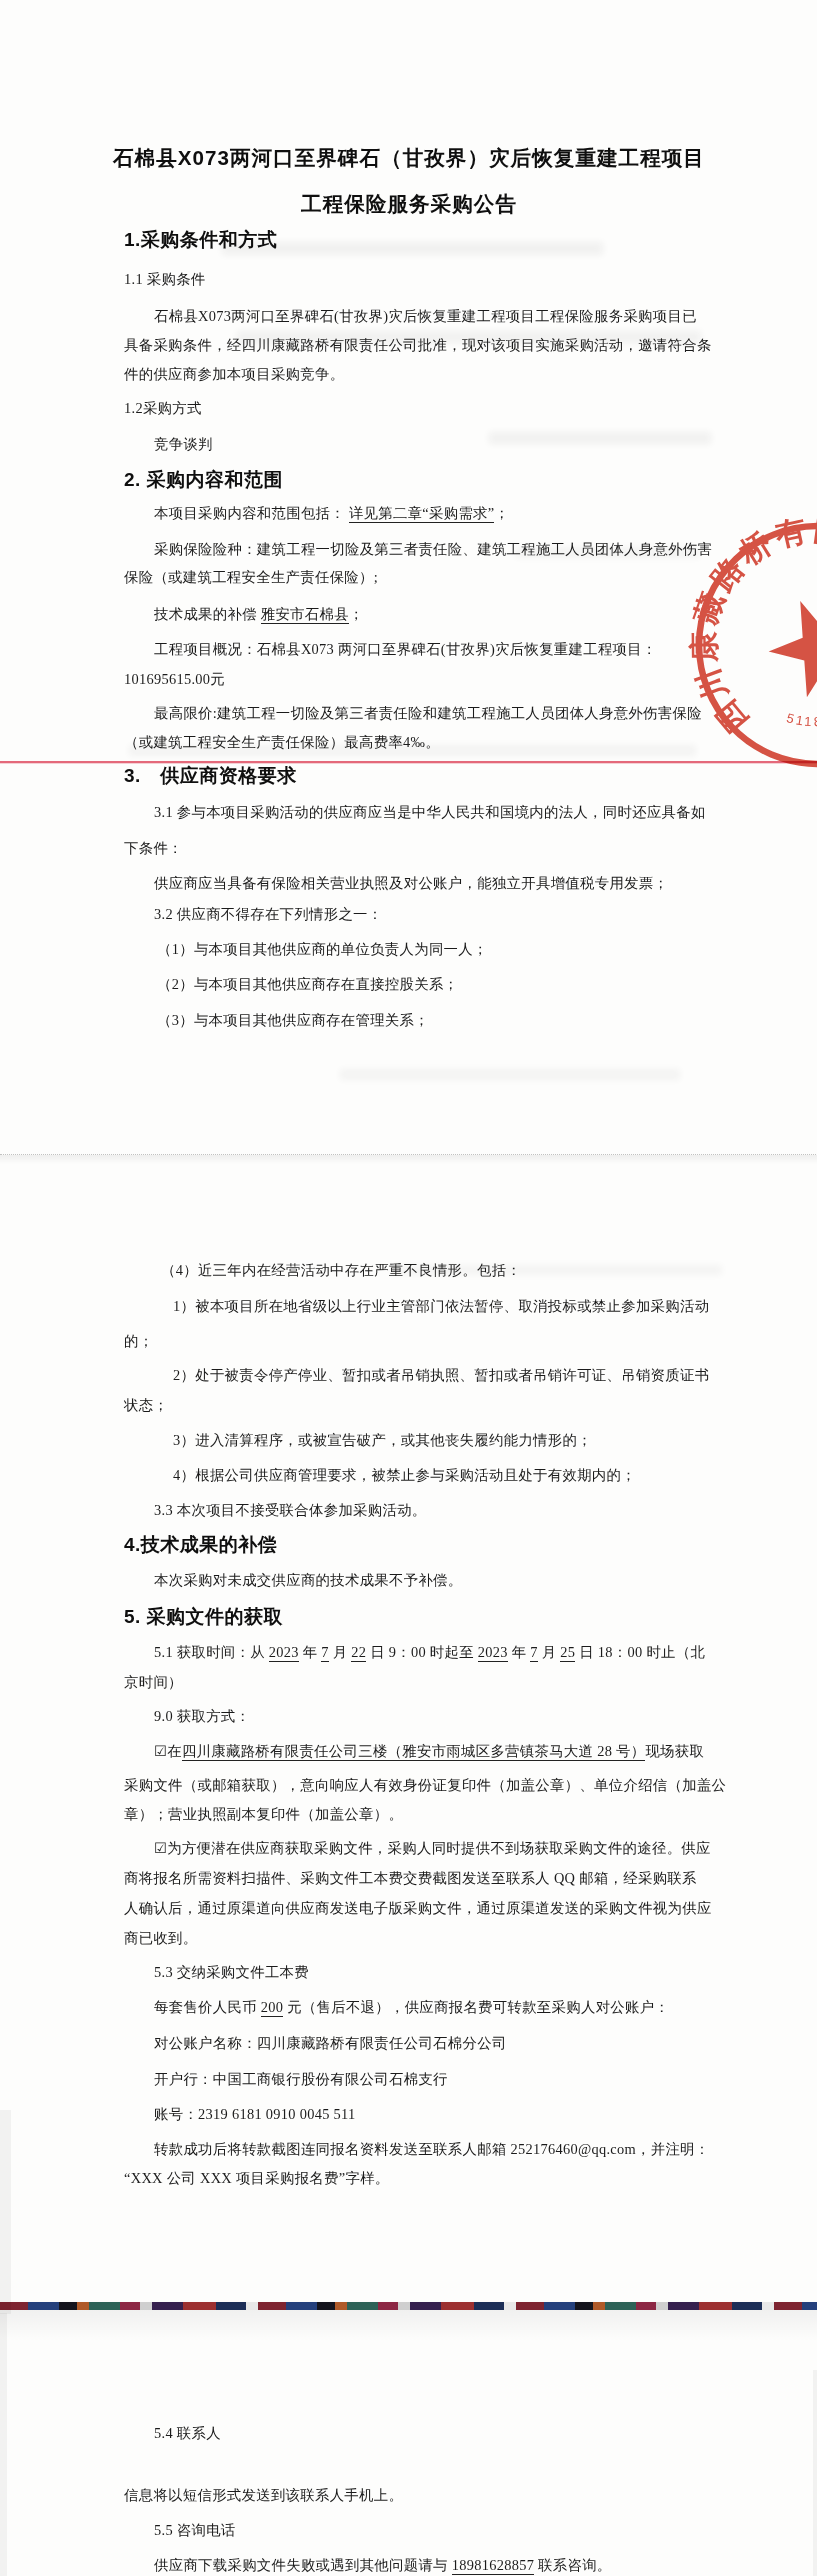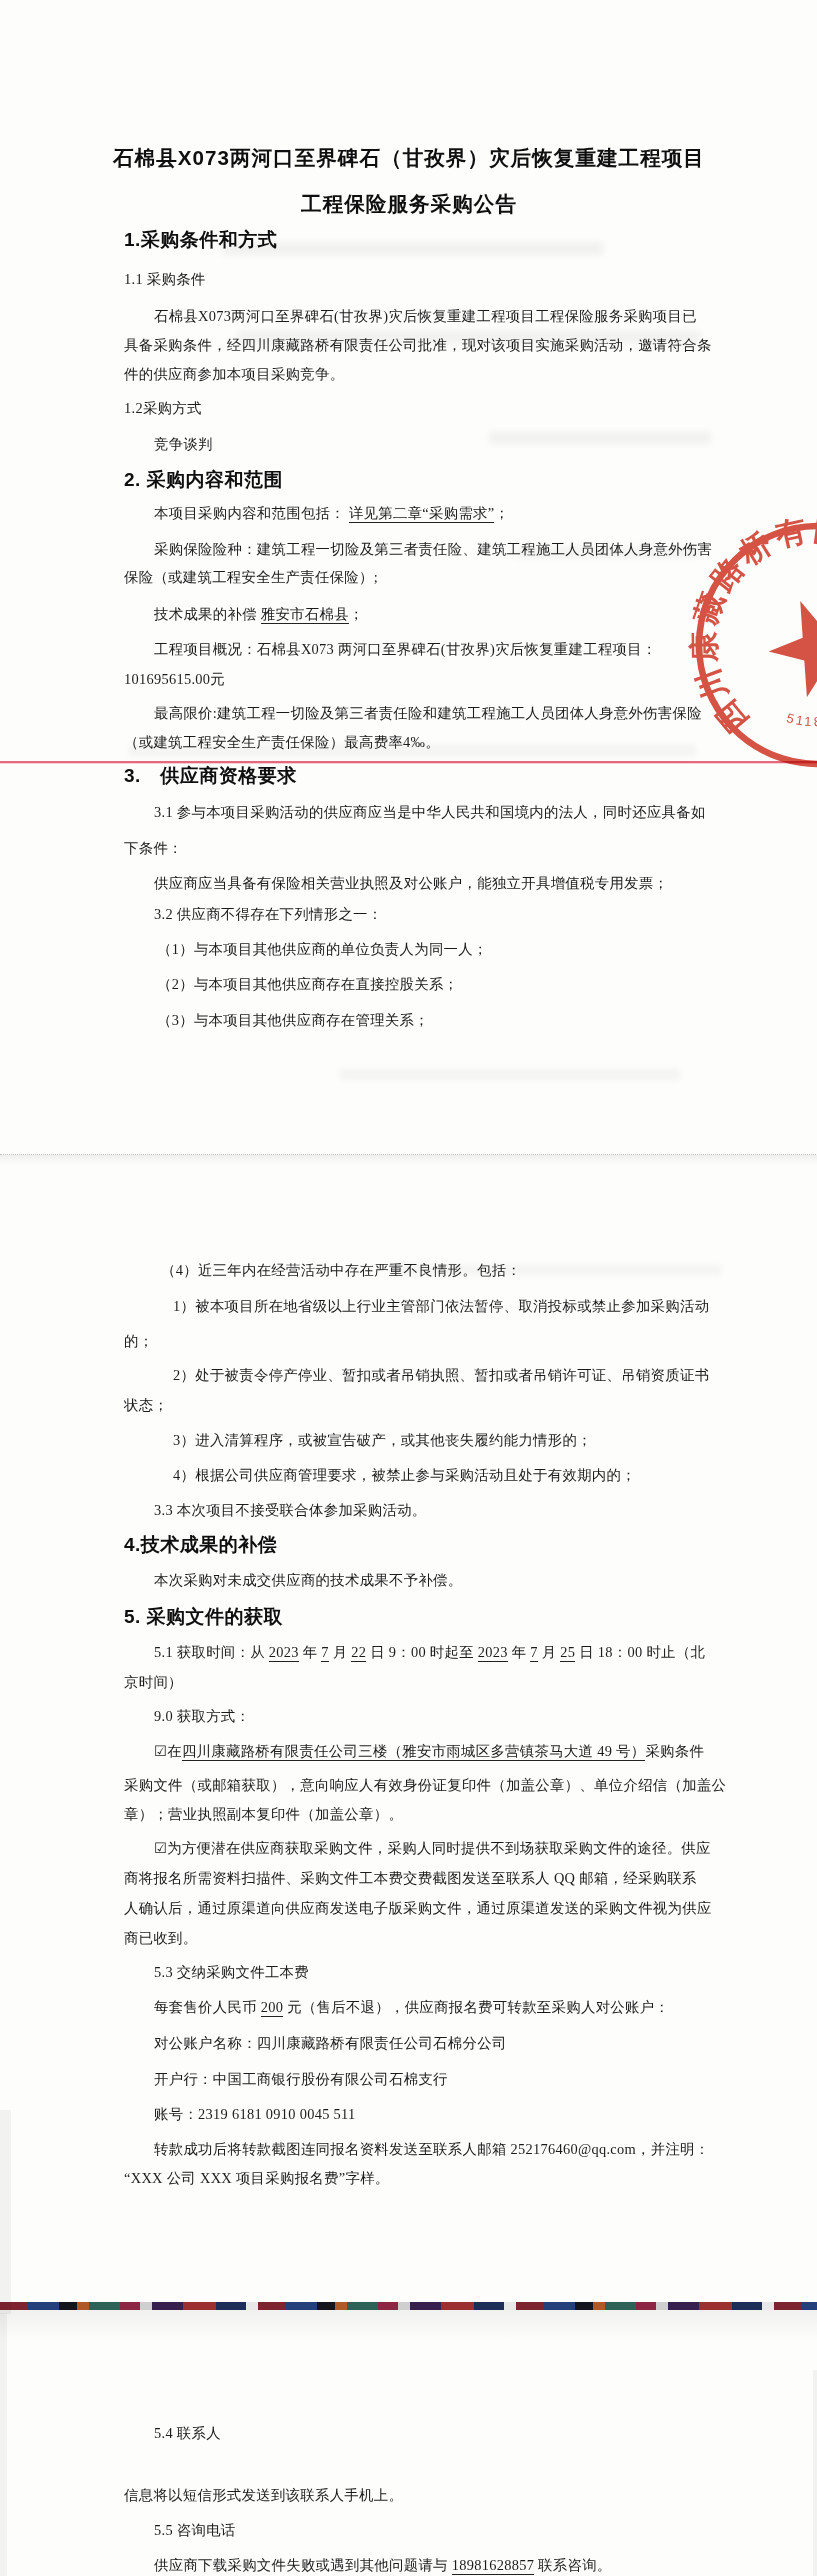--- a/index.html
+++ b/index.html
@@ -84,21 +84,21 @@
   <div class="ln hd" style="top:1533px;left:124px">4.技术成果的补偿</div>
   <div class="ln" style="top:1571px;left:154px">本次采购对未成交供应商的技术成果不予补偿。</div>
 
   <div class="ln hd" style="top:1605px;left:124px">5. 采购文件的获取</div>
   <div class="ln" style="top:1643px;left:154px">
     <span>5.1 获取时间：从 </span><span class="u">2023</span><span> 年 </span><span class="u">7</span><span> 月 </span><span class="u">22</span><span> 日 9：00 时起至 </span><span class="u">2023</span><span> 年 </span><span class="u">7</span><span> 月 </span><span class="u">25</span><span> 日 18：00 时止（北</span>
   </div>
   <div class="ln" style="top:1673px;left:124px">京时间）</div>
   <div class="ln" style="top:1707px;left:154px">9.0 获取方式：</div>
   <div class="ln" style="top:1742px;left:154px">
-    <span>☑在</span><span class="u">四川康藏路桥有限责任公司三楼（雅安市雨城区多营镇茶马大道 49 号）</span><span>采购条件</span>
+    <span>☑在</span><span class="u">四川康藏路桥有限责任公司三楼（雅安市雨城区多营镇茶马大道 28 号）</span><span>现场获取</span>
   </div>
   <div class="ln" style="top:1776px;left:124px">采购文件（或邮箱获取），意向响应人有效身份证复印件（加盖公章）、单位介绍信（加盖公</div>
   <div class="ln" style="top:1805px;left:124px">章）；营业执照副本复印件（加盖公章）。</div>
   <div class="ln" style="top:1839px;left:154px">☑为方便潜在供应商获取采购文件，采购人同时提供不到场获取采购文件的途径。供应</div>
   <div class="ln" style="top:1869px;left:124px">商将报名所需资料扫描件、采购文件工本费交费截图发送至联系人 QQ 邮箱，经采购联系</div>
   <div class="ln" style="top:1899px;left:124px">人确认后，通过原渠道向供应商发送电子版采购文件，通过原渠道发送的采购文件视为供应</div>
   <div class="ln" style="top:1929px;left:124px">商已收到。</div>
   <div class="ln" style="top:1963px;left:154px">5.3 交纳采购文件工本费</div>
   <div class="ln" style="top:1998px;left:154px">
     <span>每套售价人民币 </span><span class="u">200</span><span> 元（售后不退），供应商报名费可转款至采购人对公账户：</span>

